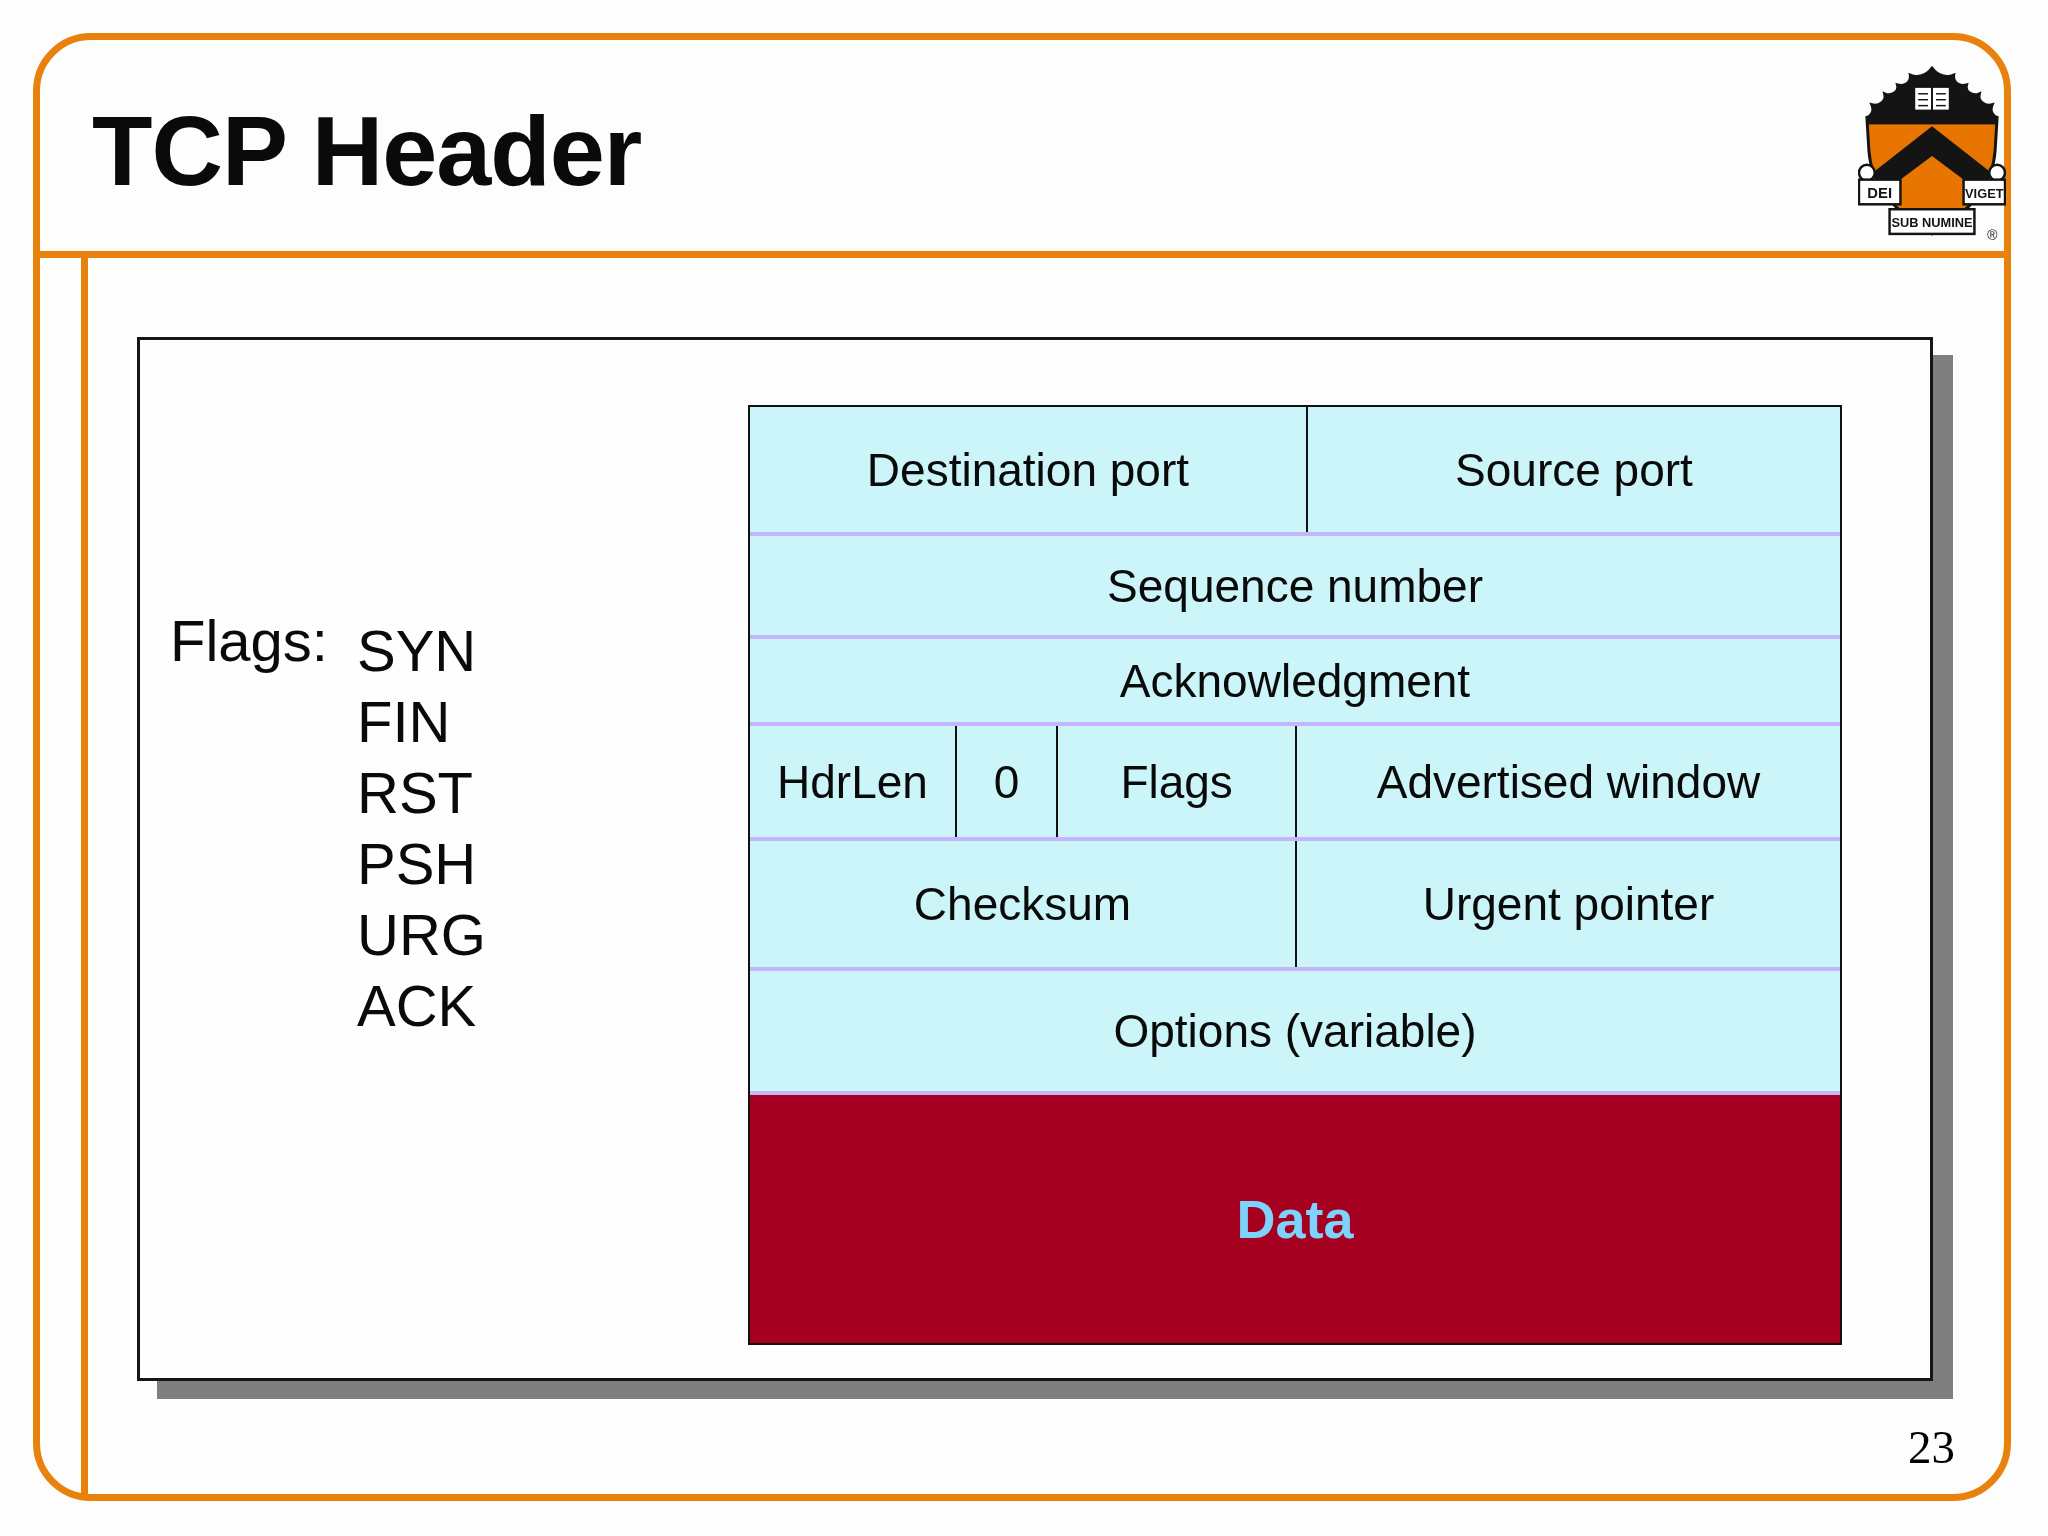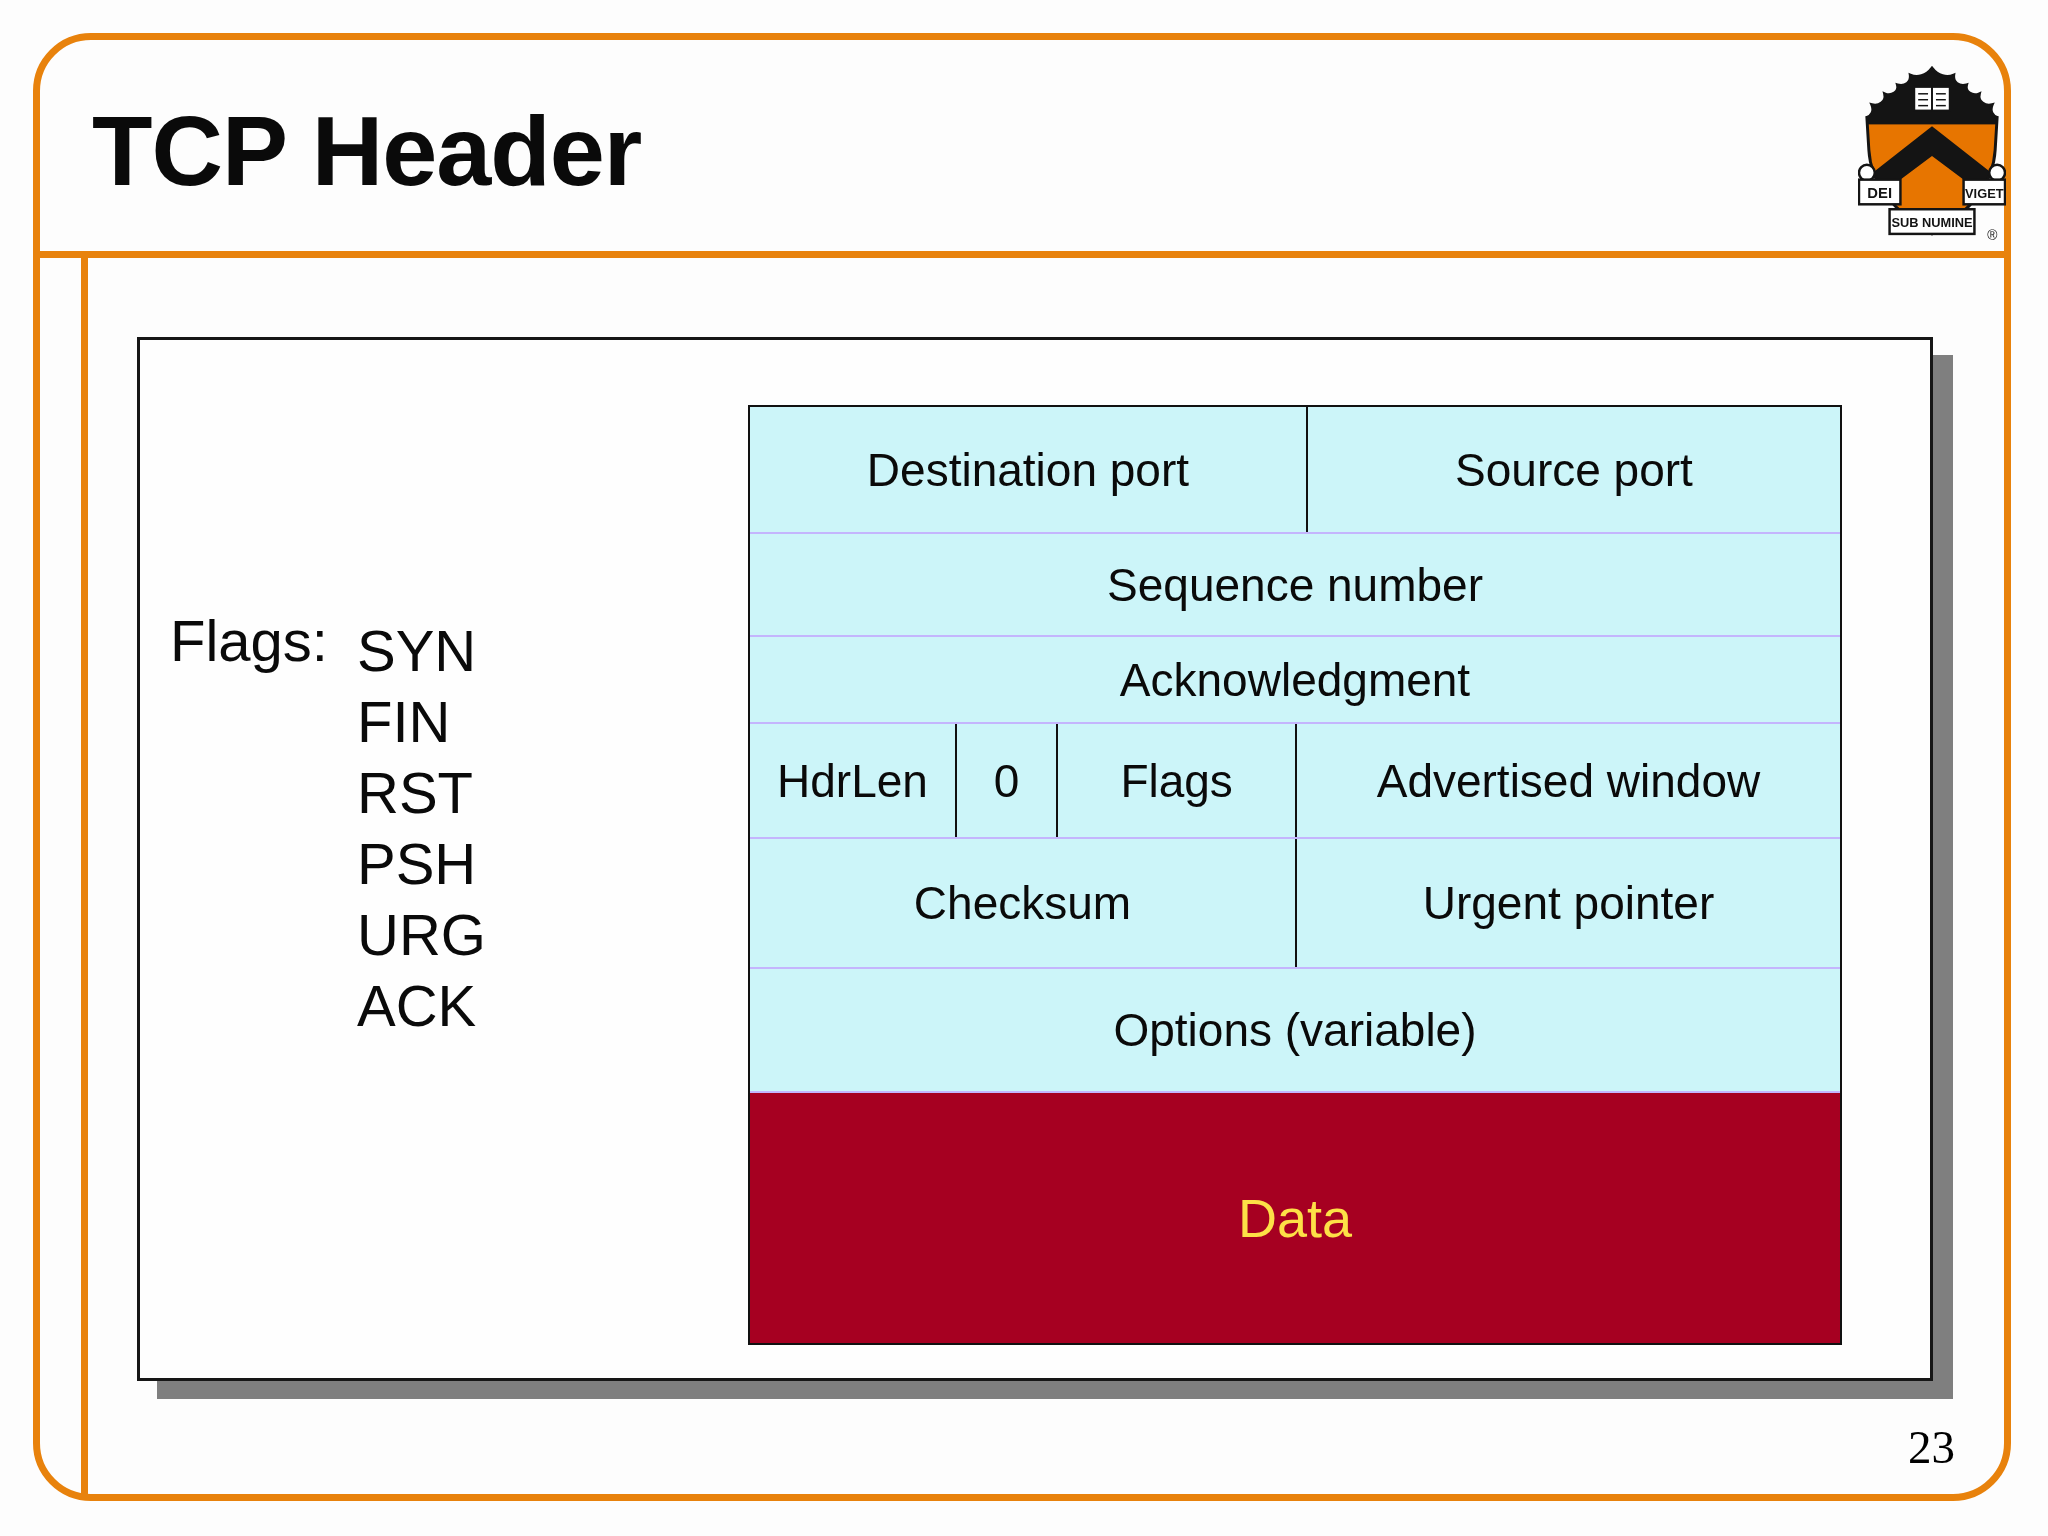--- a/index.html
+++ b/index.html
@@ -38,33 +38,33 @@
   }
   .flags-list{
     position:absolute;left:357px;top:615px;font-size:58px;line-height:71px;
   }
   
   .tcp-table{
     position:absolute;left:748px;top:405px;width:1094px;height:940px;
     border:2px solid #111;box-sizing:border-box;
     display:flex;flex-direction:column;
   }
-  .trow{display:flex;border-top:2px solid #c4b5fd;box-sizing:border-box;}
+  .trow{display:flex;border-top:4px solid #c4b5fd;box-sizing:border-box;}
   .trow:first-child{border-top:none;}
   .r1{height:125px;} .r2{height:103px;} .r3{height:87px;} .r4{height:115px;}
   .r5{height:130px;} .r6{height:124px;text-align:right;} .r7{flex:1;}
   .cell{
     display:flex;align-items:center;justify-content:center;
     background:#CCF5F9;font-size:46px;box-sizing:border-box;
     border-left:2px solid #111;white-space:nowrap;overflow:hidden;
   }
   .cell:first-child{border-left:none;}
   .w100{width:100%;} .w49{width:49%;} .w51{width:51%;} .w50{width:50%;}
   .w19{width:18.8%;} .w9{width:9.3%;} .w22{width:21.9%;}
-  .data-cell{background:#A60021;color:#fde047;font-size:54px;}
+  .data-cell{background:#A60021;color:#7dd3fc;font-size:54px;font-weight:bold;}
   
   .page-number{
     position:absolute;left:1908px;top:1420px;width:80px;text-align:left;
     font-family:"Liberation Serif",serif;font-size:47px;color:#000000;
   }
 </style>
 </head>
 <body>
 
 <div class="frame"></div>

